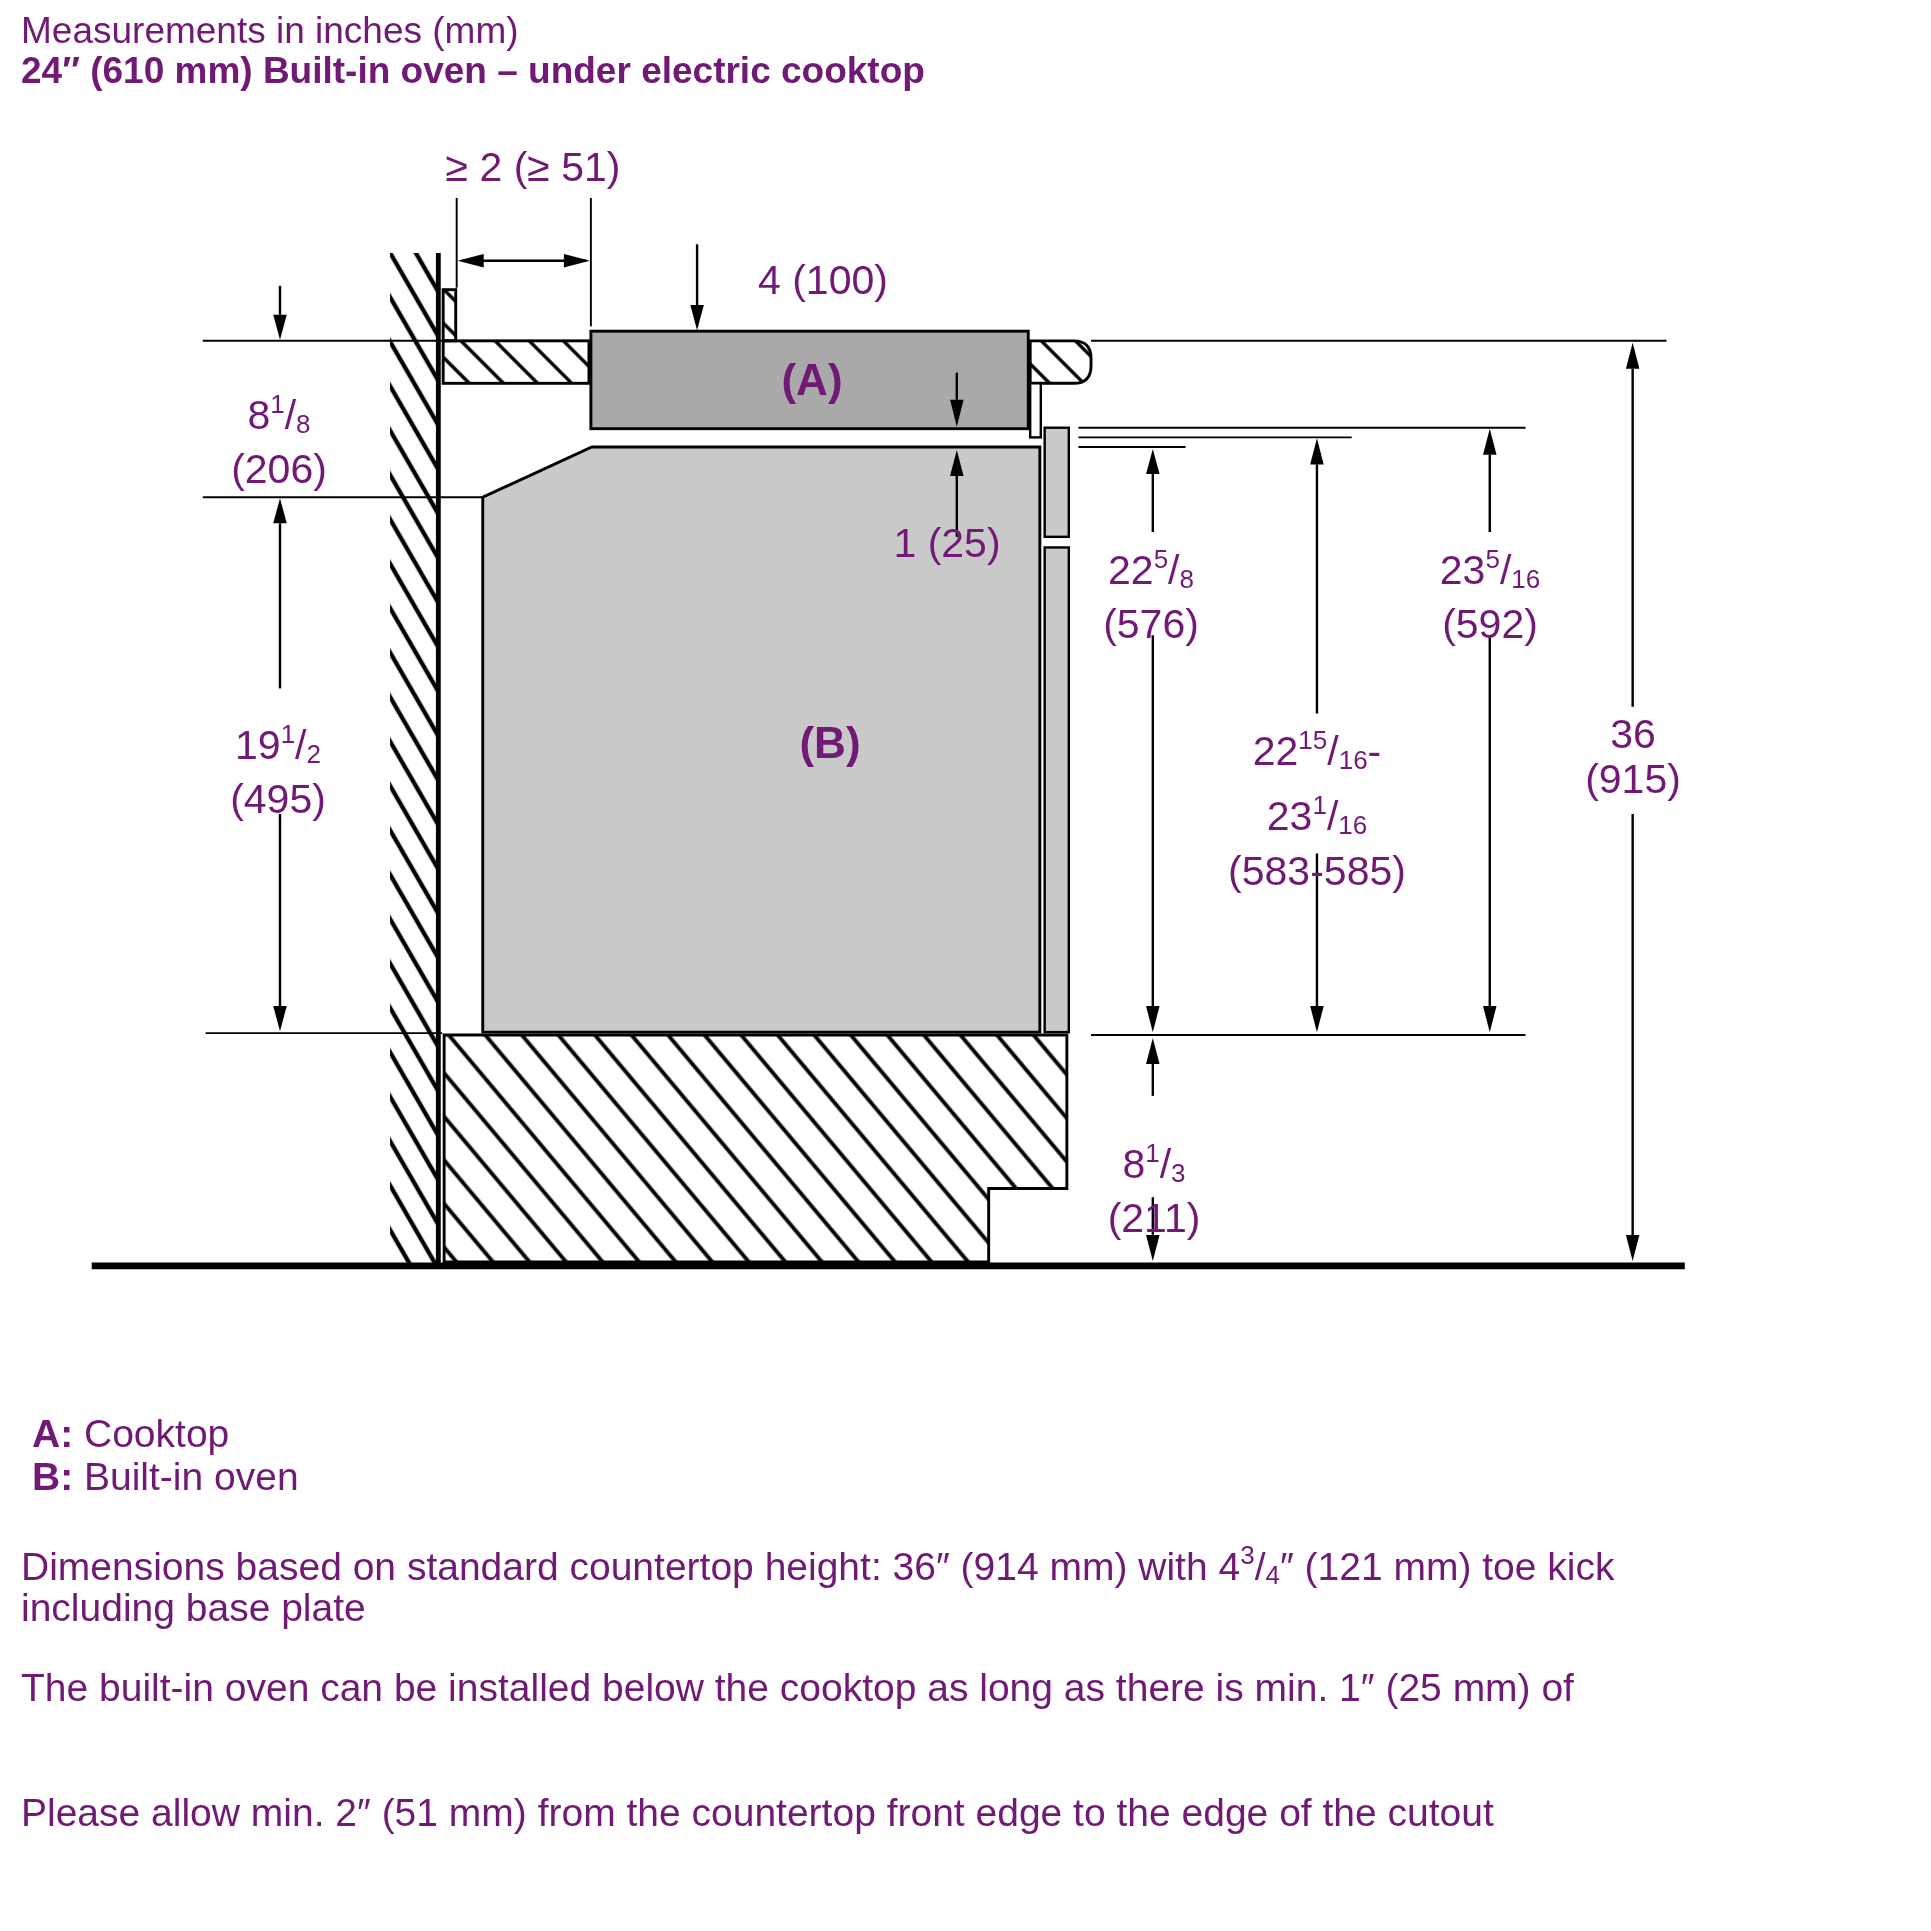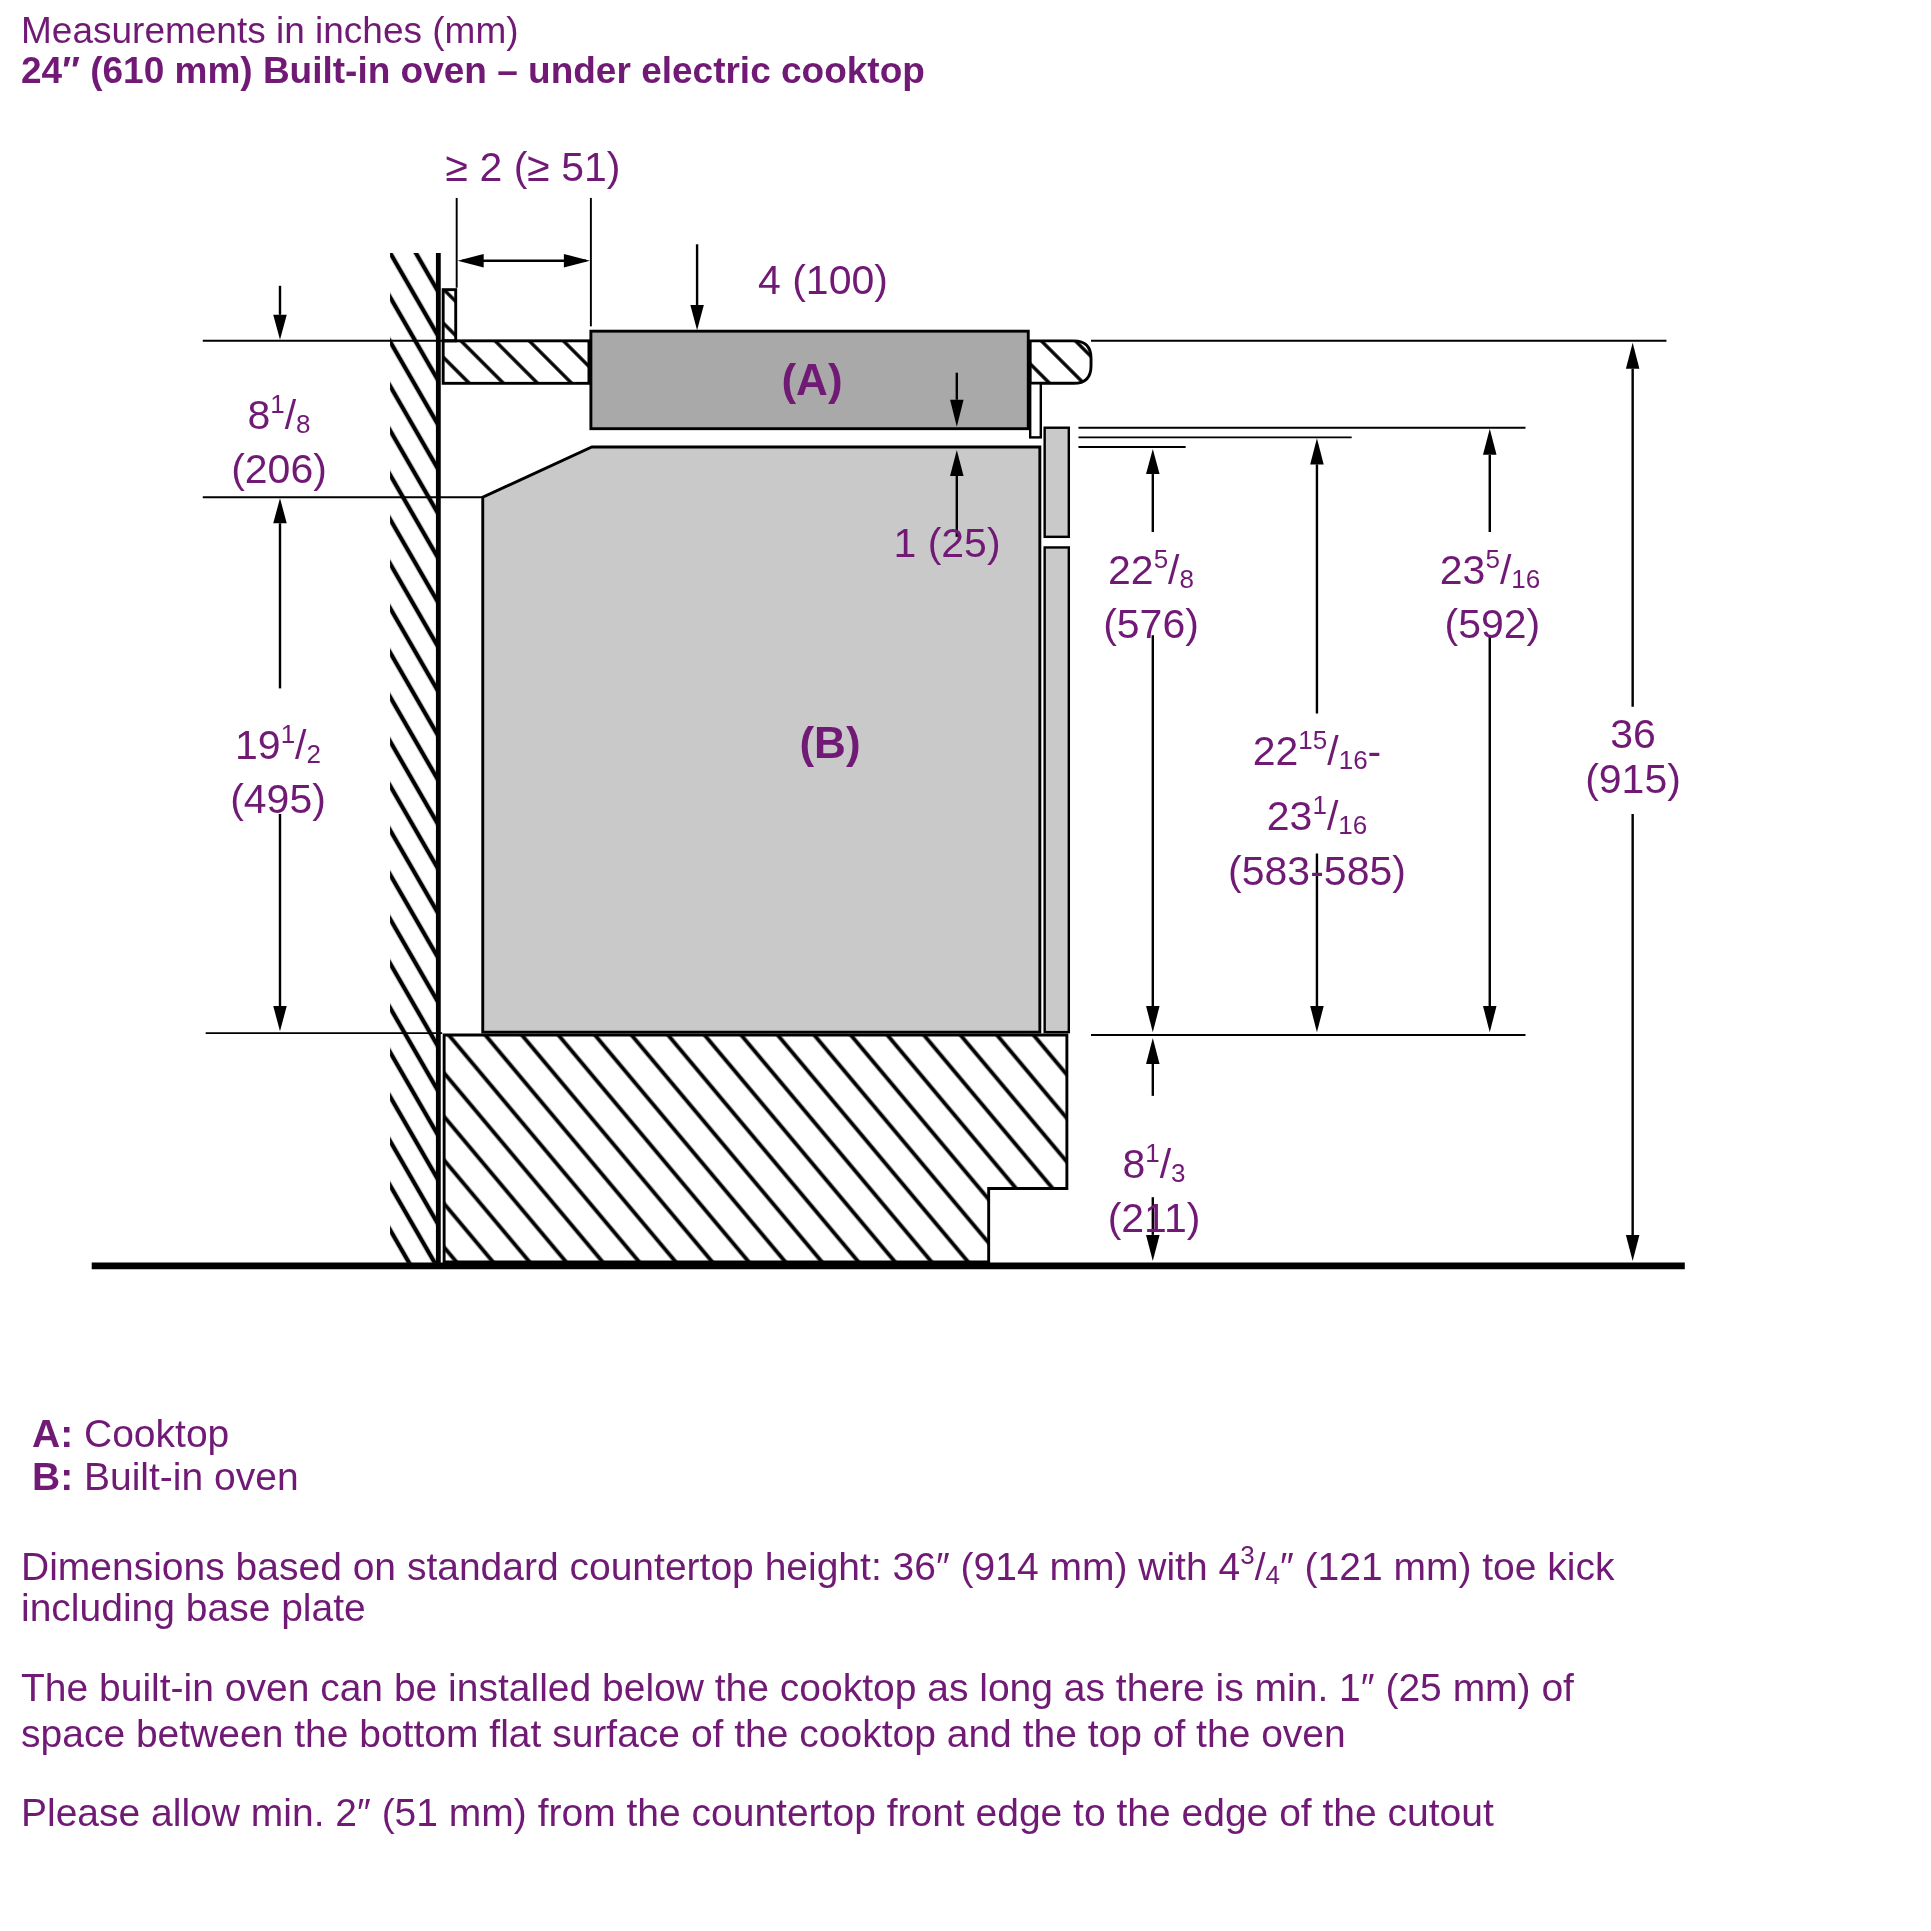--- a/index.html
+++ b/index.html
@@ -141,21 +141,21 @@
 
   <div class="dim" style="left:947px; top:521px;">
     <div>1 (25)</div>
   </div>
 
   <div class="dim" style="left:1151px; top:537px;">
     <div><span>22</span><span class="sup">5</span><span>/</span><span class="sub">8</span></div>
     <div>(576)</div>
   </div>
 
-  <div class="dim" style="left:1490px; top:537px;text-align:right;">
+  <div class="dim" style="left:1490px; top:537px;">
     <div><span>23</span><span class="sup">5</span><span>/</span><span class="sub">16</span></div>
     <div>(592)</div>
   </div>
 
   <div class="dim" style="left:1317px; top:718px;">
     <div><span>22</span><span class="sup">15</span><span>/</span><span class="sub">16</span><span>-</span></div>
     <div><span>23</span><span class="sup">1</span><span>/</span><span class="sub">16</span></div>
     <div>(583-585)</div>
   </div>
 
@@ -177,18 +177,17 @@
     <span class="legend-key">B:</span>
     <span>Built-in oven</span>
   </div>
 
   <div class="note-line" style="top:1540px;">
     <span>Dimensions based on standard countertop height: 36″ (914 mm) with 4</span><span class="sup">3</span><span>/</span><span class="sub">4</span><span>″ (121 mm) toe kick</span>
   </div>
   <div class="note-line" style="top:1586px;">including base plate</div>
 
   <div class="note-line" style="top:1666px;">The built-in oven can be installed below the cooktop as long as there is min. 1″ (25 mm) of</div>
-  <div class="note-line" style="top:1712px;">space between the bottom flat surface of the cooktop and the top of the oven</div>
 
   <div class="note-line" style="top:1791px;text-align:center;">Please allow min. 2″ (51 mm) from the countertop front edge to the edge of the cutout</div>
 
 </div>
 
 
 </body></html>

